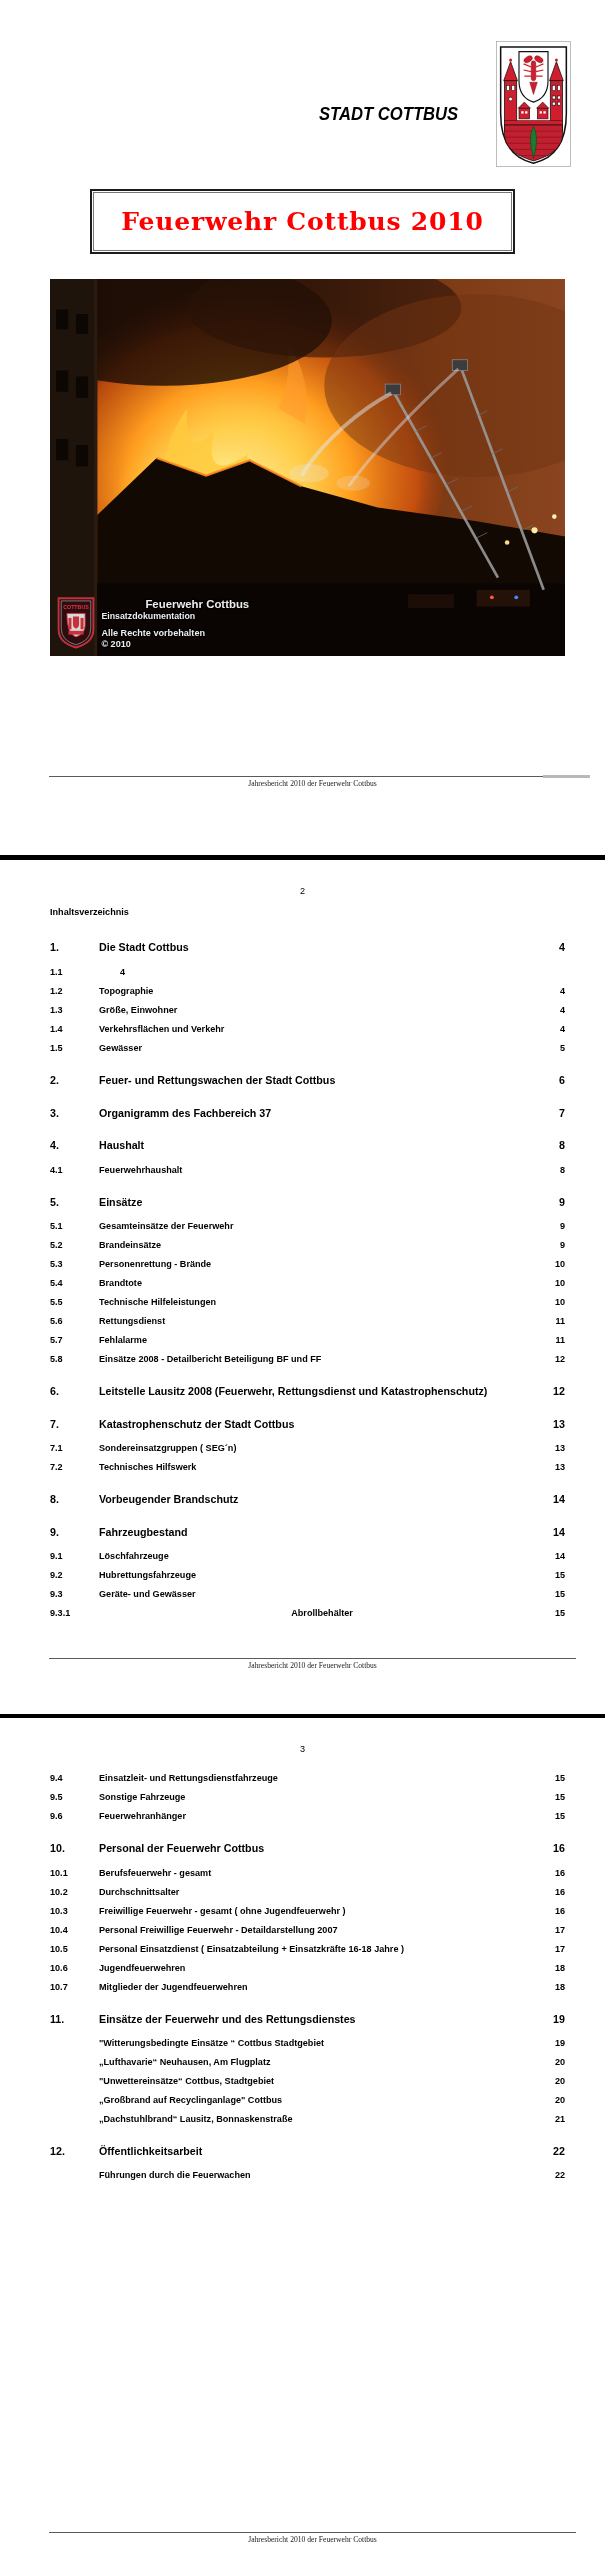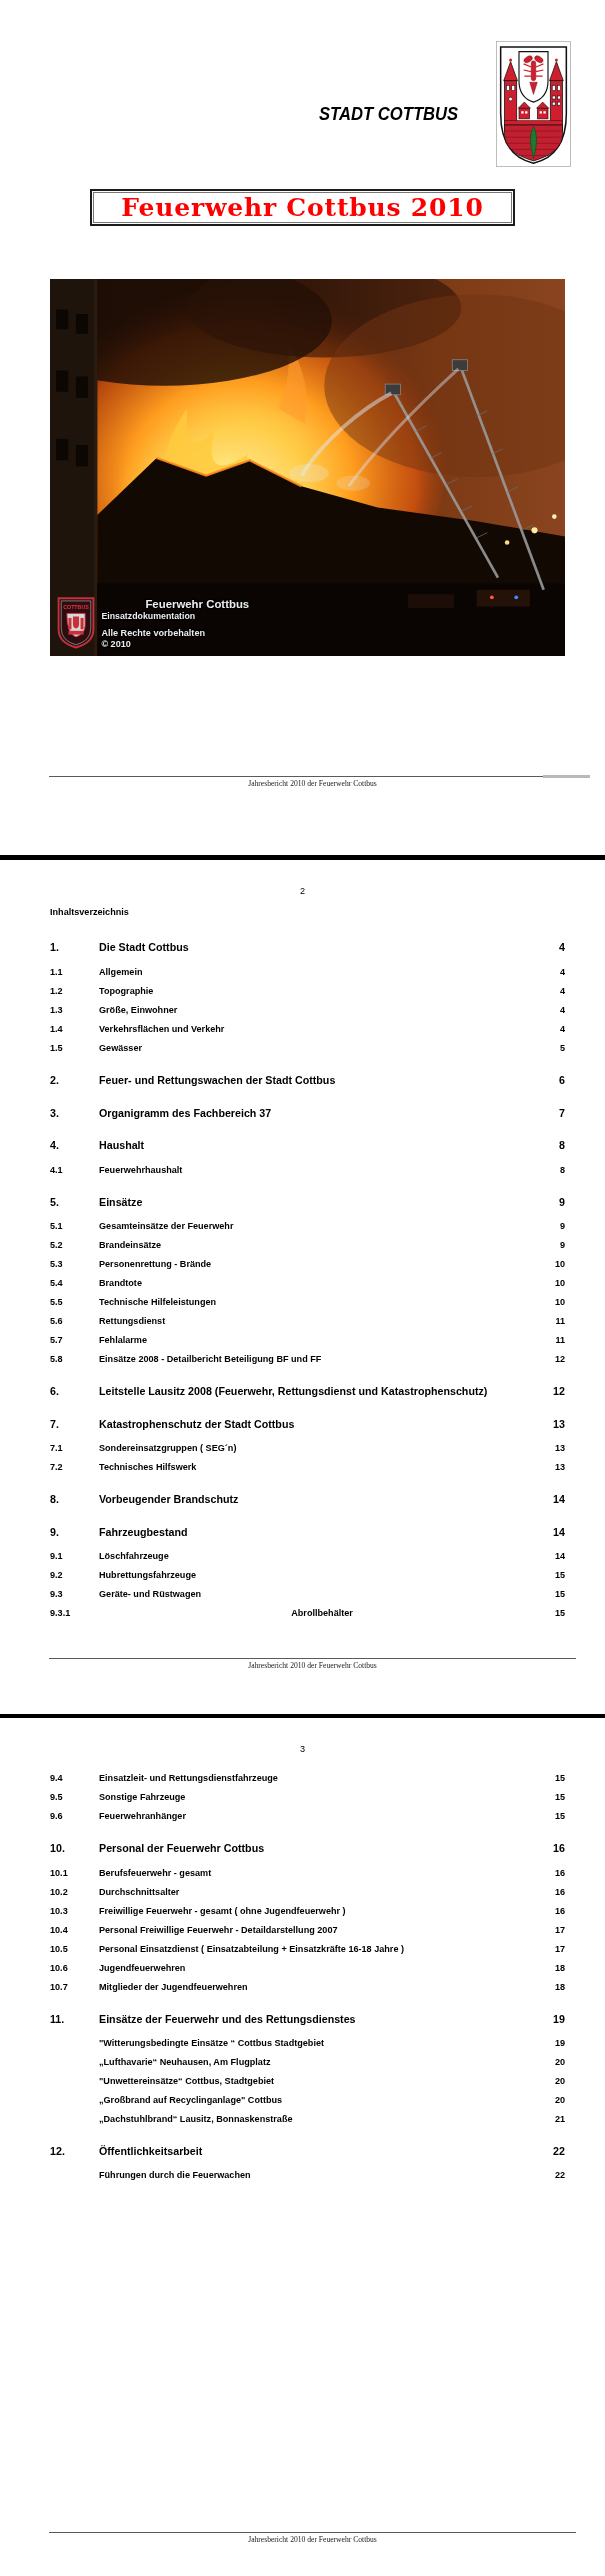--- a/index.html
+++ b/index.html
@@ -5,21 +5,21 @@
   html,body{margin:0;padding:0;background:#ffffff;}
   .canvas{position:relative;width:605px;height:2576px;background:#0ea5e9;
           font-family:"Liberation Sans",sans-serif;color:#000;overflow:hidden;}
   .page{position:absolute;left:0;width:605px;background:#ffffff;}
   .page-sep{position:absolute;left:0;width:605px;height:4.6px;background:#000;}
 
   
   .city-header{position:absolute;left:319px;top:104px;font-size:17.5px;font-weight:bold;
                font-style:italic;letter-spacing:0px;transform:scaleX(.95);transform-origin:left;}
   .arms-box{position:absolute;left:496px;top:41px;width:75px;height:126px;}
-  .title-box{position:absolute;left:90px;top:189px;width:425px;height:37px;
+  .title-box{position:absolute;left:90px;top:189px;width:425px;height:65px;
              box-sizing:border-box;border:2.3px solid #1c1c1c;background:#fff;padding:1px;}
   .title-box-inner{box-sizing:border-box;border:0.8px solid #777;width:100%;height:100%;
              display:flex;align-items:center;justify-content:center;}
   .report-title{font-family:"DejaVu Serif",serif;font-weight:bold;font-size:25px;
              color:#ff0000;letter-spacing:0.8px;white-space:nowrap;}
   .fire-photo{position:absolute;left:50px;top:279px;width:515px;height:377px;overflow:hidden;}
   .photo-caption{position:absolute;left:6.1px;bottom:3.8px;display:flex;gap:5.3px;align-items:flex-start;}
   .caption-text{padding-top:1.5px;color:#ececec;font-weight:bold;
       text-shadow:-0.8px -0.8px 0 #000,0.8px -0.8px 0 #000,-0.8px 0.8px 0 #000,0.8px 0.8px 0 #000,0 0 2.3px #000;}
   .cap-l1{font-size:11.4px;line-height:13px;margin-left:44px;}
@@ -225,21 +225,20 @@
 
     <div class="toc">
 
     <div class="toc-row lvl-h1">
         <span class="toc-num">1.</span>
         <span class="toc-title">Die Stadt Cottbus</span>
         <span class="toc-page">4</span>
       </div>
         <div class="toc-row lvl-sub">
         <span class="toc-num">1.1</span>
-        <span class="toc-title">Allgemein</span>
         <span class="toc-page">4</span>
       </div>
         <div class="toc-row lvl-sub">
         <span class="toc-num">1.2</span>
         <span class="toc-title">Topographie</span>
         <span class="toc-page">4</span>
       </div>
         <div class="toc-row lvl-sub">
         <span class="toc-num">1.3</span>
         <span class="toc-title">Größe, Einwohner</span>
@@ -355,21 +354,21 @@
         <span class="toc-title">Löschfahrzeuge</span>
         <span class="toc-page">14</span>
       </div>
         <div class="toc-row lvl-sub">
         <span class="toc-num">9.2</span>
         <span class="toc-title">Hubrettungsfahrzeuge</span>
         <span class="toc-page">15</span>
       </div>
         <div class="toc-row lvl-sub">
         <span class="toc-num">9.3</span>
-        <span class="toc-title">Geräte- und Rüstwagen</span>
+        <span class="toc-title">Geräte- und Gewässer</span>
         <span class="toc-page">15</span>
       </div>
         <div class="toc-row lvl-sub2">
         <span class="toc-num">9.3.1</span>
         <span class="toc-title">Abrollbehälter</span>
         <span class="toc-page">15</span>
       </div>
       </div>
 
     <div class="page-footer" style="top:798px;">

